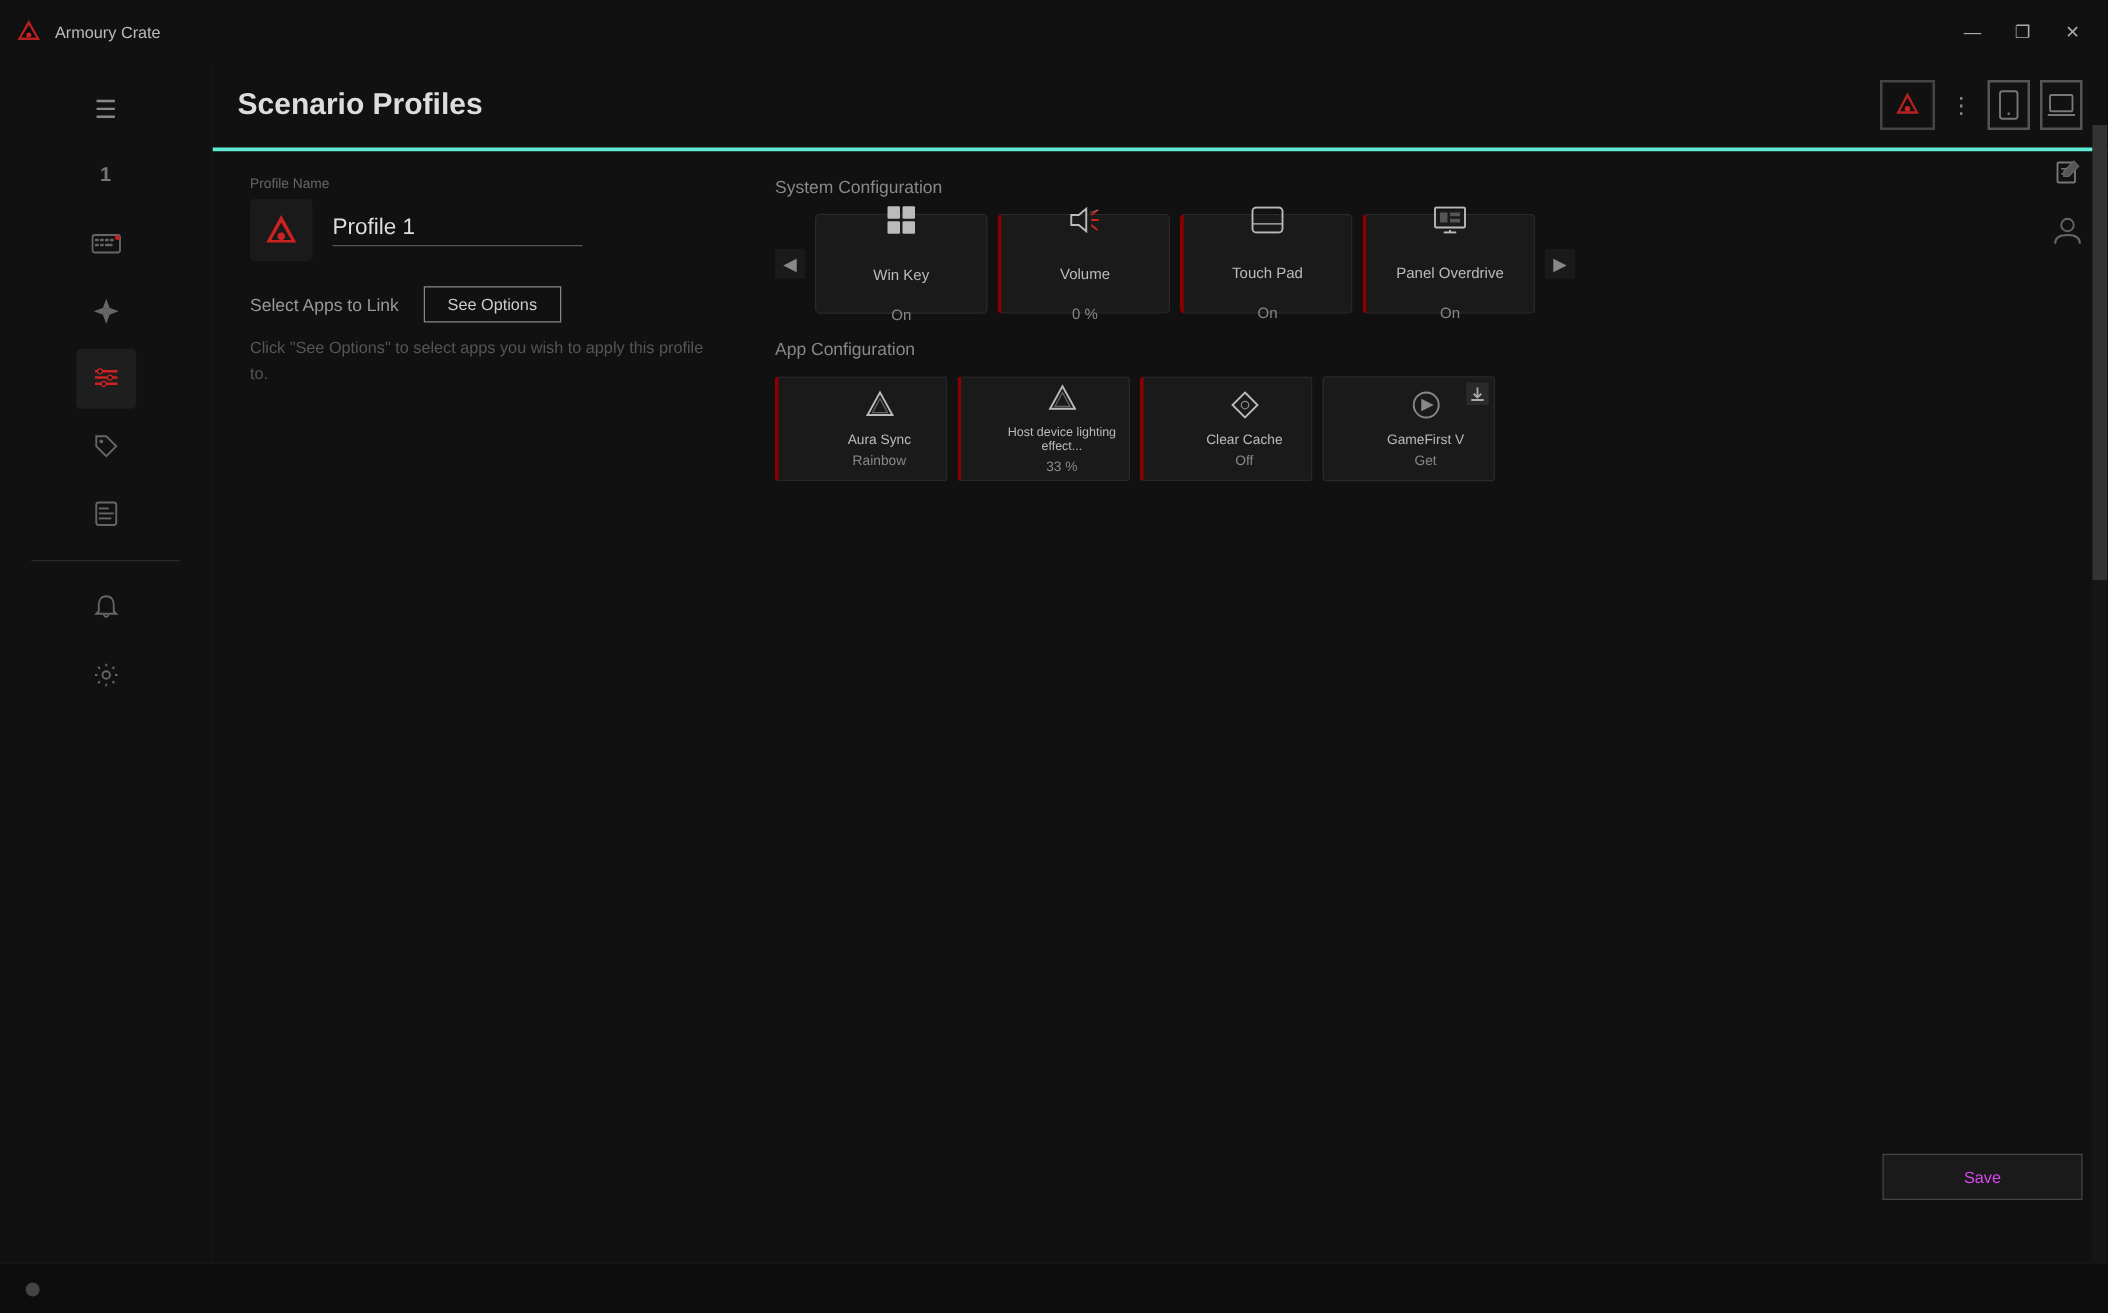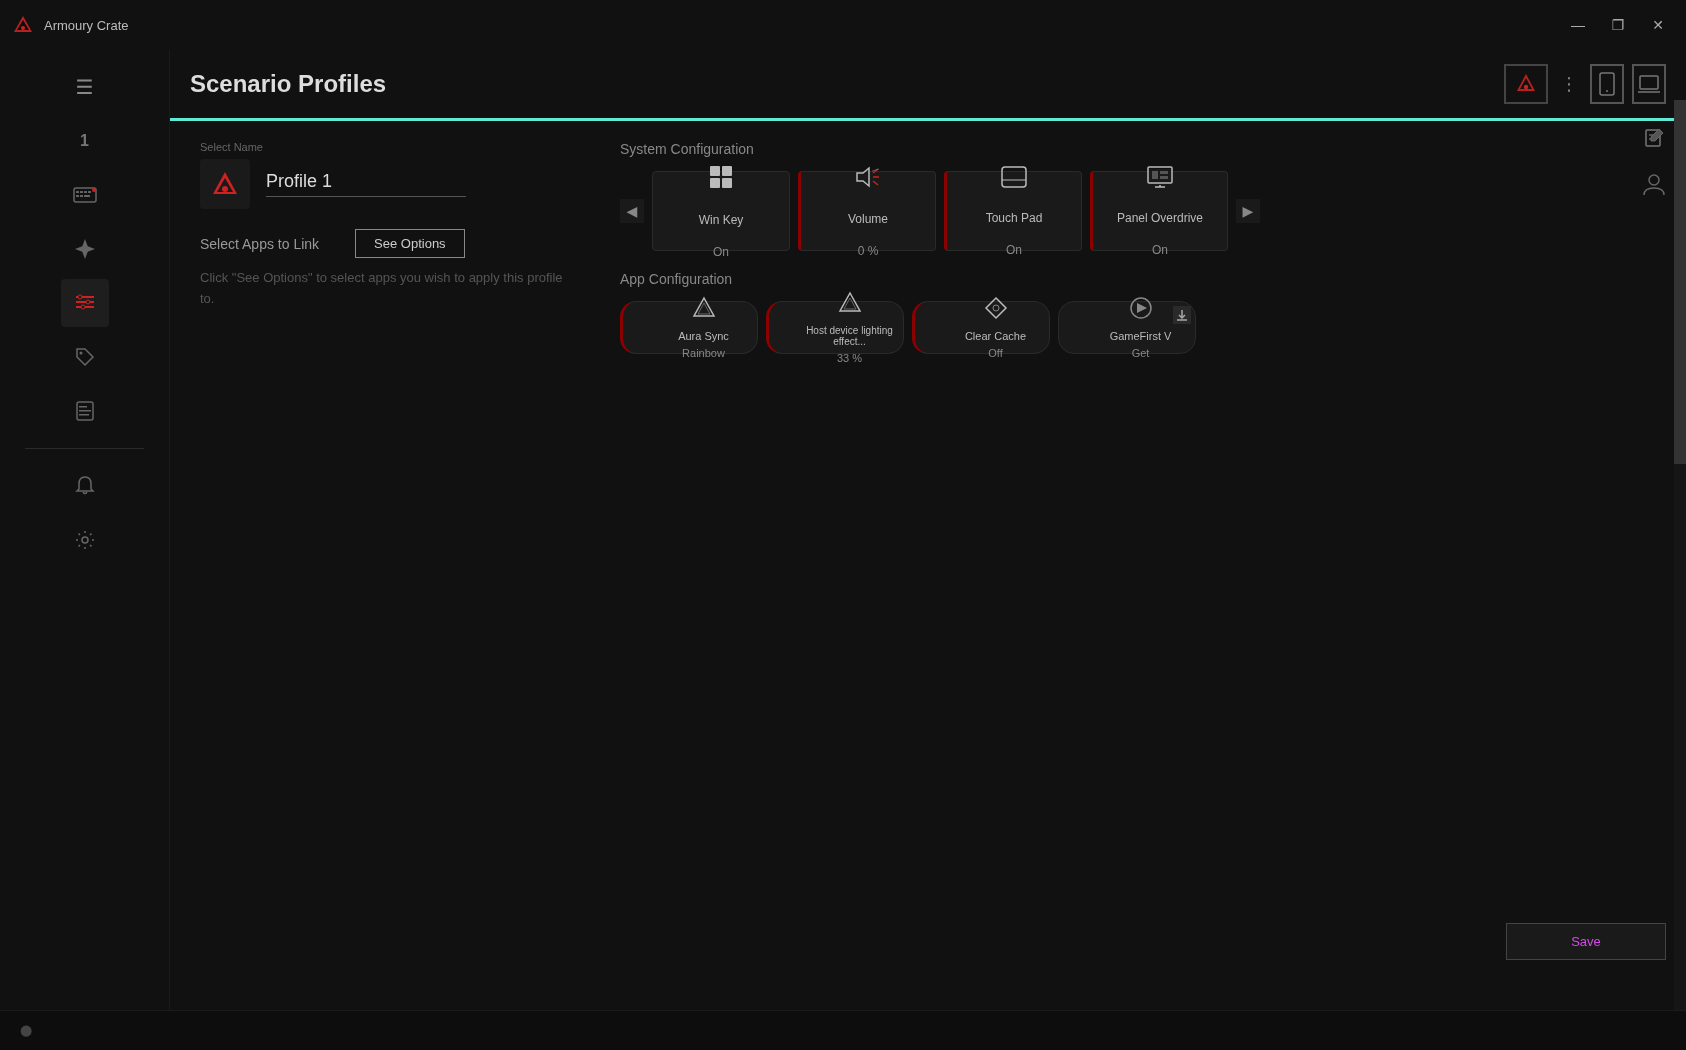--- a/index.html
+++ b/index.html
@@ -154,21 +154,21 @@
       font-size: 18px;
       font-weight: 500;
       width: 200px;
       padding-bottom: 4px;
       outline: none;
     }
 
     .select-apps-row {
       display: flex;
       align-items: center;
-      gap: 36px;
+      gap: 20px;
       margin-bottom: 7px;
     }
     .select-apps-label {
       font-size: 14px;
       color: #999;
     }
     .see-options-btn {
       background: transparent;
       border: 1px solid #888;
       color: #ccc;
@@ -243,23 +243,23 @@
       text-align: center;
     }
     .card-value {
       font-size: 12px;
       color: #888;
       text-align: center;
     }
 
     .app-card {
       width: 138px;
-      height: 53px;
+      height: 84px;
       background: #1a1a1a;
-      border-radius: 16px;
+      border-radius: 3px;
       display: flex;
       flex-direction: column;
       align-items: center;
       justify-content: center;
       gap: 5px;
       cursor: pointer;
       position: relative;
       border: 1px solid #2a2a2a;
       padding-left: 27px;
     }
@@ -471,21 +471,21 @@
     </div>
   </div>
 
   <div class="vert-scroll" style="position:absolute;right:0;top:50px;bottom:0;width:12px;background:#161616;">
     <div class="vert-scroll-thumb"></div>
   </div>
 
   <div class="content-area">
 
     <div class="profile-section">
-      <div class="profile-name-label">Select Name</div>
+      <div class="profile-name-label">Profile Name</div>
       <div class="profile-row">
         <div class="profile-icon">
           <svg width="32" height="32" viewBox="0 0 32 32">
             <polygon points="16,4 28,26 4,26" fill="#cc2222"></polygon>
             <polygon points="16,10 24,24 8,24" fill="#1a1a1a"></polygon>
             <circle cx="16" cy="21" r="3" fill="#cc2222"></circle>
           </svg>
         </div>
         <input class="profile-name-input" type="text" value="Profile 1" style="">
       </div>

